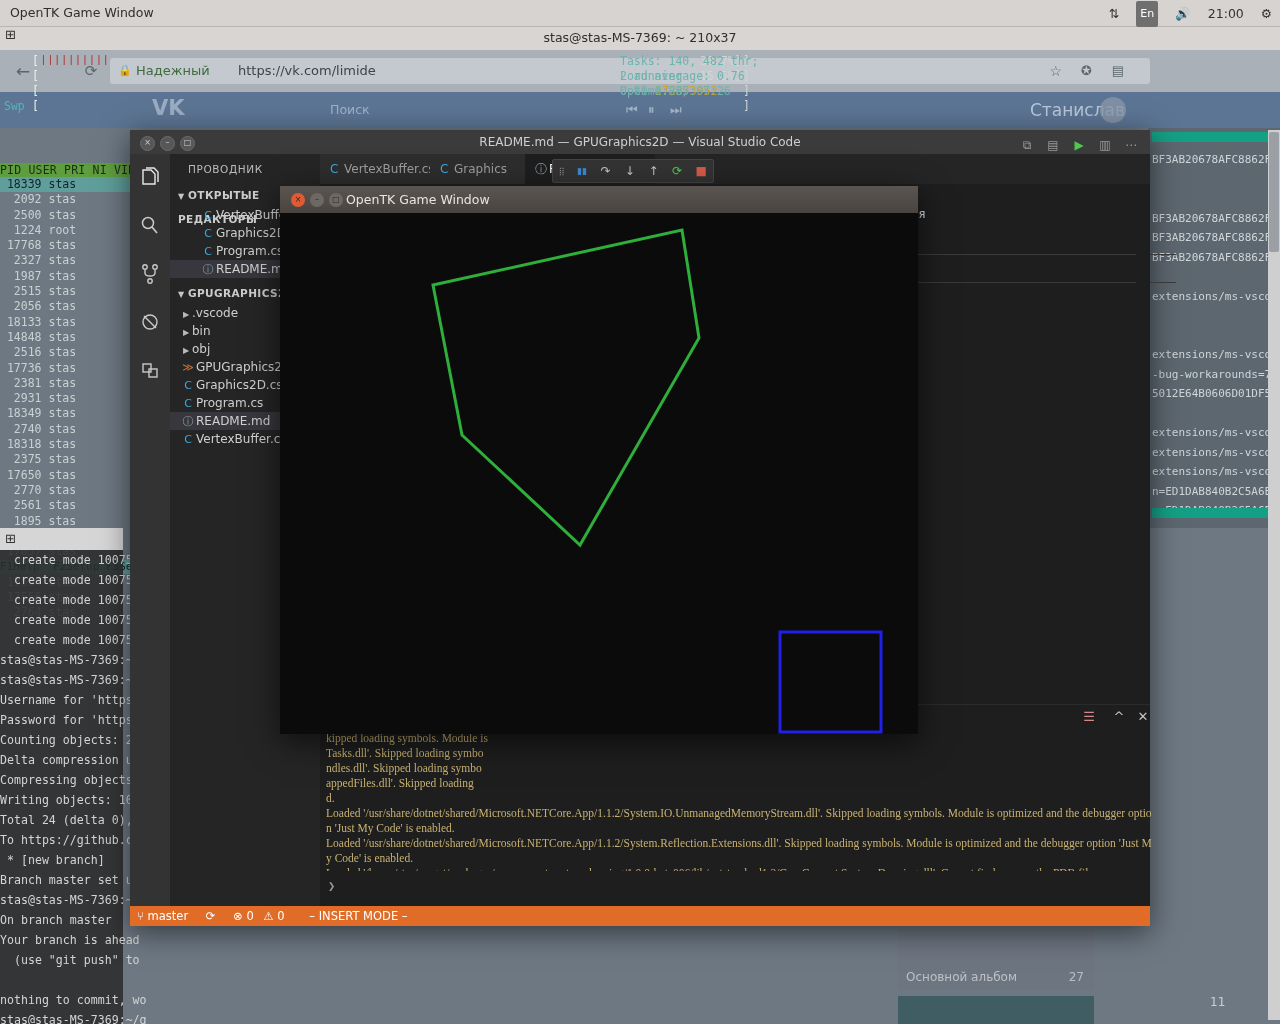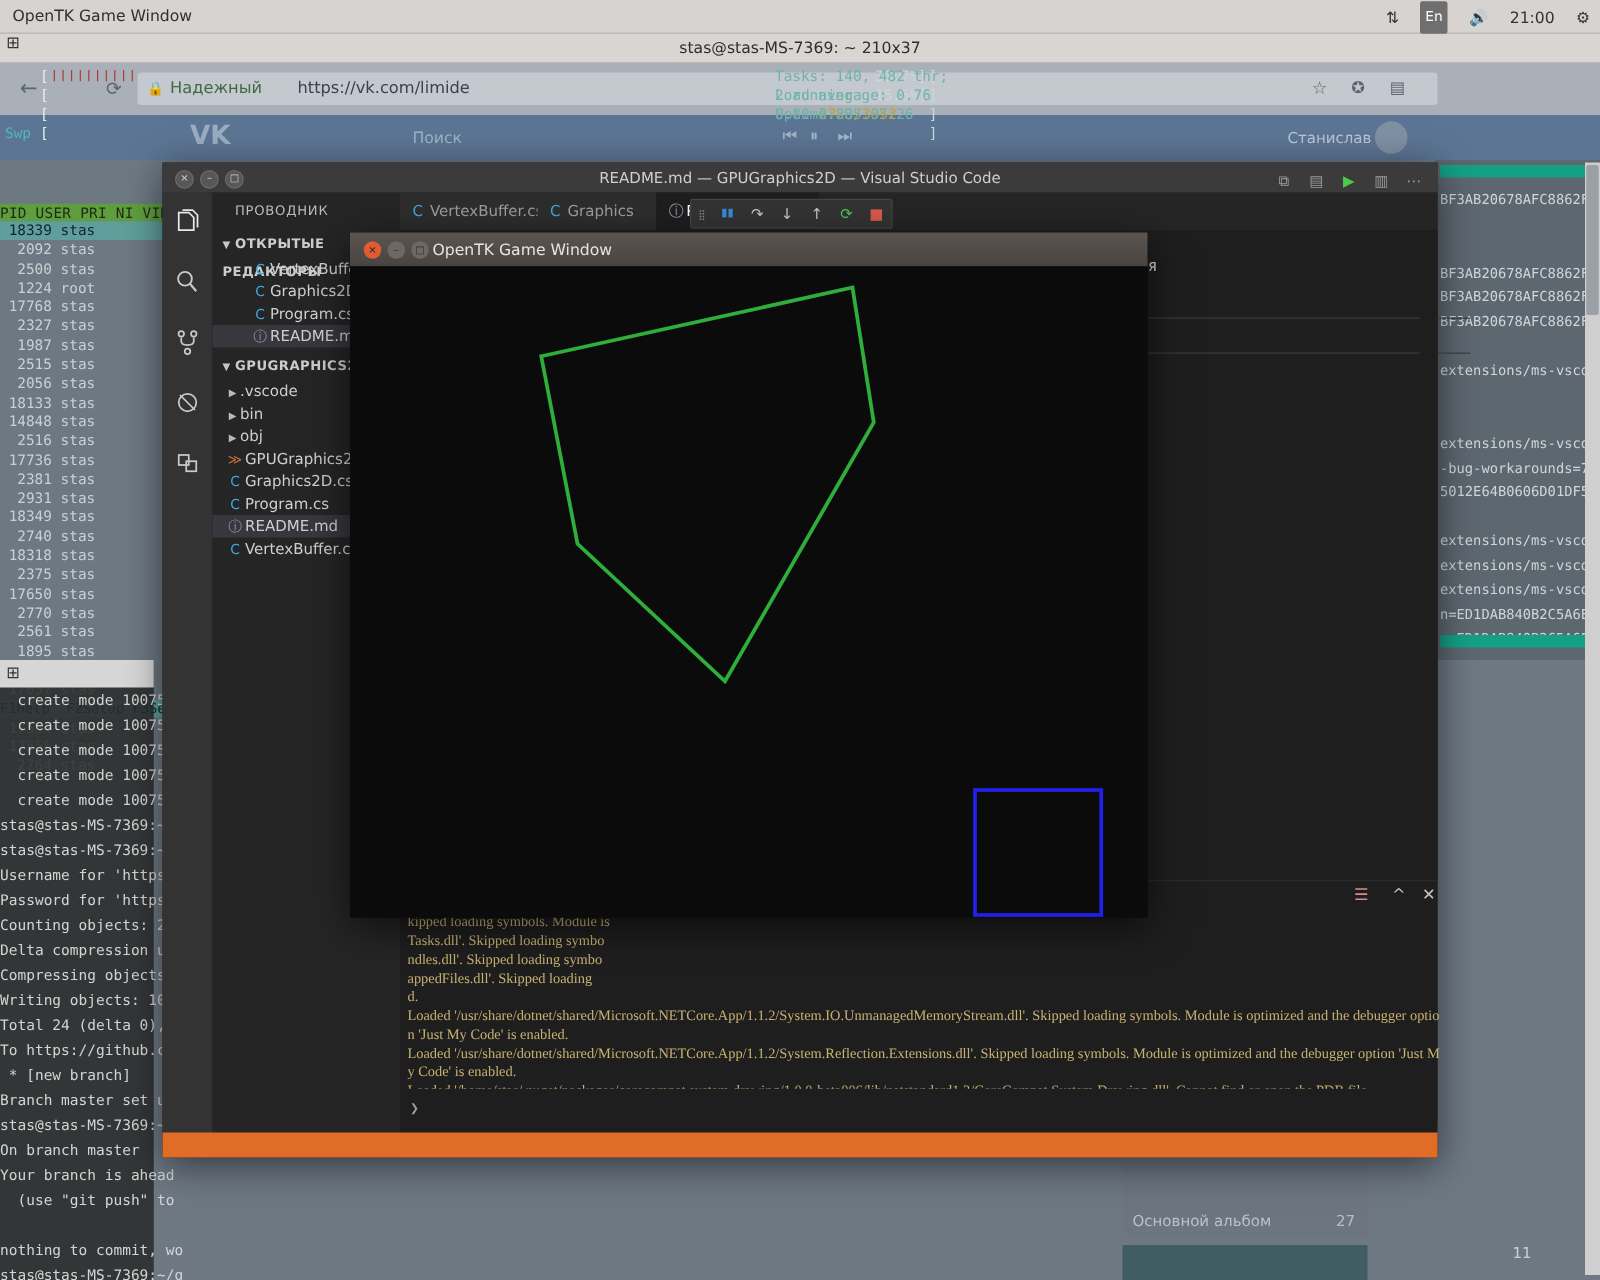--- a/index.html
+++ b/index.html
@@ -157,21 +157,21 @@
   <div class="abs" style="right:58px;top:0;color:#5d666e;line-height:26px;font-size:13px;">✪</div>
   <div class="abs" style="right:26px;top:0;color:#5d666e;line-height:26px;font-size:13px;">▤</div>
 </div>
 <div class="abs" id="vk-header">
   <div class="abs" style="left:152px;top:4px;color:#cfdbe9;font-size:21px;font-weight:bold;opacity:.55;">VK</div>
   <div class="abs" id="vk-search"></div>
   <div class="abs" style="left:330px;top:0;line-height:36px;color:#b7c6d9;font-size:12.5px;opacity:.75;">Поиск</div>
   <div class="abs" style="left:626px;top:0;line-height:36px;color:#c3cfdd;font-size:13px;opacity:.7;">⏮</div>
   <div class="abs" style="left:648px;top:0;line-height:36px;color:#c3cfdd;font-size:13px;opacity:.7;">⏸</div>
   <div class="abs" style="left:670px;top:0;line-height:36px;color:#c3cfdd;font-size:13px;opacity:.7;">⏭</div>
-  <div class="abs" style="left:1030px;top:0;line-height:36px;color:#cfdbe9;font-size:12px;opacity:.8;">Станислав</div>
+  <div class="abs" style="left:1030px;top:0;line-height:36px;color:#cfdbe9;font-size:17px;opacity:.8;">Станислав</div>
   <div class="abs" style="left:1100px;top:5px;width:26px;height:26px;border-radius:50%;background:#8897a8;opacity:.8;"></div>
 </div>
 <div class="abs" id="vk-body"></div>
 
 <div class="abs" id="album">
   <div class="cap">Основной альбом</div>
   <div class="cnt">27</div>
 </div>
 <div class="abs" id="album2"></div>
 <div class="abs" id="vkcount">11</div>
@@ -403,20 +403,34 @@
 d.
 Loaded '/usr/share/dotnet/shared/Microsoft.NETCore.App/1.1.2/System.IO.UnmanagedMemoryStream.dll'. Skipped loading symbols. Module is optimized and the debugger option 'Just My Code' is enabled.
 Loaded '/usr/share/dotnet/shared/Microsoft.NETCore.App/1.1.2/System.Reflection.Extensions.dll'. Skipped loading symbols. Module is optimized and the debugger option 'Just My Code' is enabled.
 Loaded '/home/stas/.nuget/packages/corecompat.system.drawing/1.0.0-beta006/lib/netstandard1.3/CoreCompat.System.Drawing.dll'. Cannot find or open the PDB file.
 Loaded '/home/stas/.nuget/packages/system.drawing.primitives/4.0.0/lib/netstandard1.1/System.Drawing.Primitives.dll'. Skipped loading symbols. Module is optimized and the debugger option 'Just My Code' is enabled.
 Loaded '/usr/share/dotnet/shared/Microsoft.NETCore.App/1.1.2/System.Globalization.dll'. Skipped loading symbols. Module is optimized and the debugger option 'Just My Code' is enabled.</div>
     <div id="panel-input">❯</div>
   </div>
 
   <div id="vs-status">
+    <div class="L">
+      <span class="it">
+        <span>⑂</span>
+        <span>master</span>
+      </span>
+      <span class="it">⟳</span>
+      <span class="it">
+        <span>⊗</span>
+        <span>0</span>
+        <span style="margin-left:6px;">⚠</span>
+        <span>0</span>
+      </span>
+      <span class="it" style="padding-left:14px;">– INSERT MODE –</span>
+    </div>
   </div>
 </div>
 
 <div class="abs" id="dbg-toolbar">
     <div class="db" style="font-size: 8px; color: rgb(138, 138, 138); width: 18px;">⣿</div>
     <div class="db" style="color: rgb(58, 138, 214); font-size: 9px;">▮▮</div>
     <div class="db">↷</div>
     <div class="db">↓</div>
     <div class="db">↑</div>
     <div class="db" style="color: rgb(78, 201, 78);">⟳</div>

